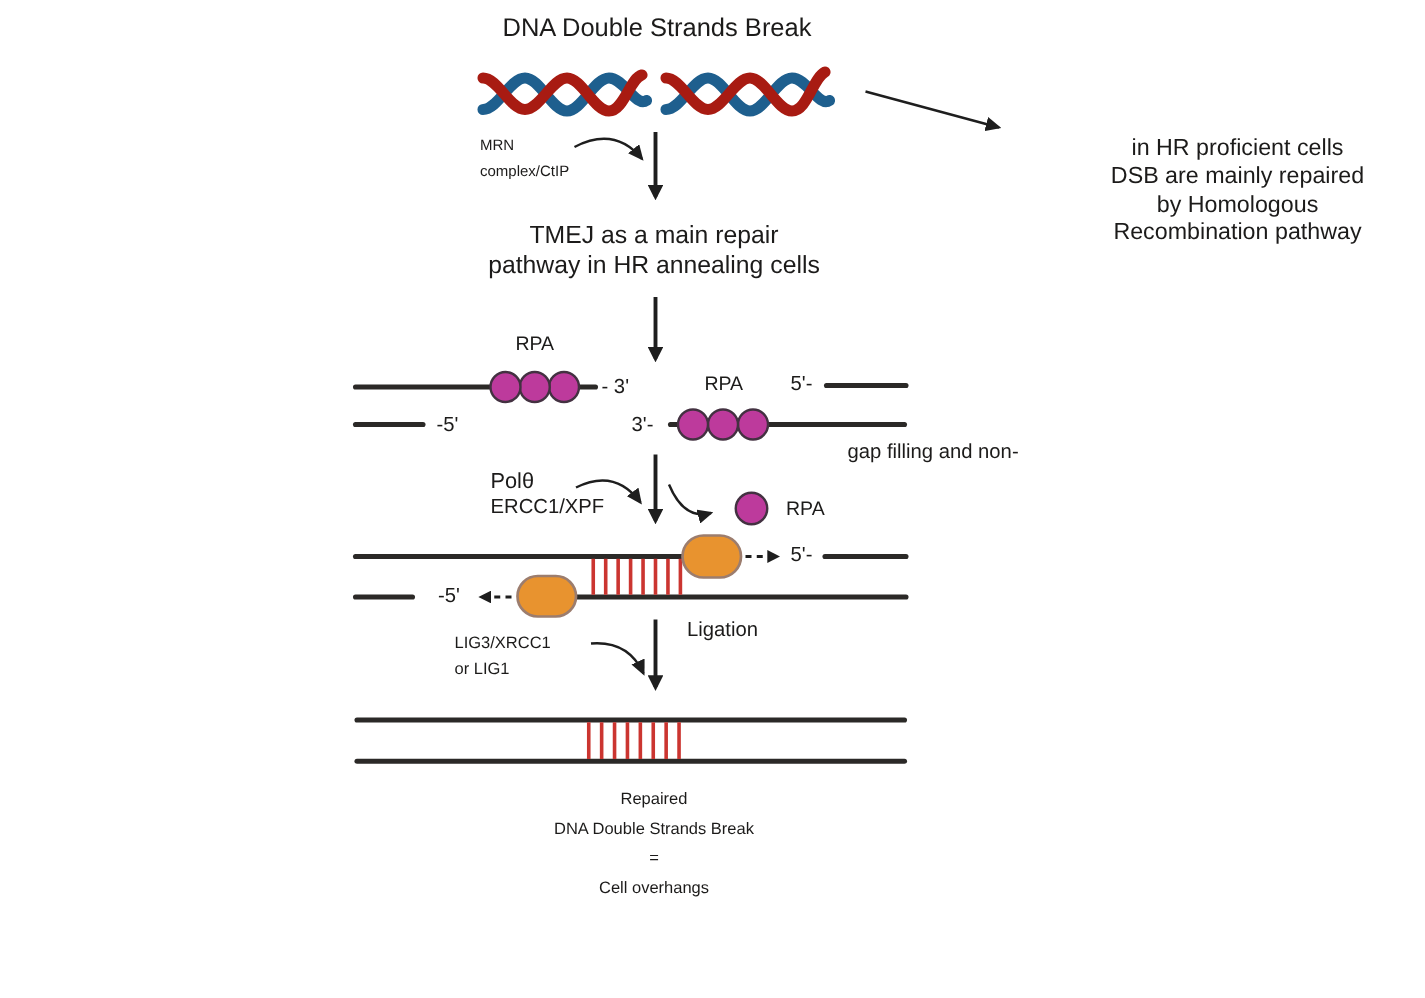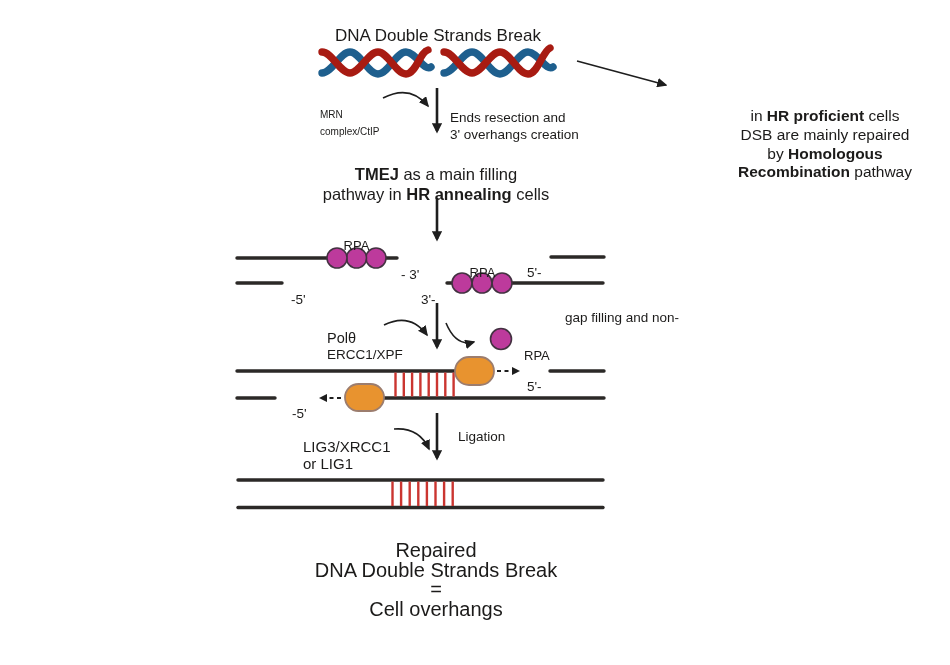--- a/index.html
+++ b/index.html
@@ -1,45 +1,45 @@
 <!DOCTYPE html>
 <html style="--c-text: #1c1b1a; --c-strand-line: #2b2927; --c-helix-red: #a81b12; --c-helix-blue: #1e5f8e; --c-rpa-fill: #bd3a9c; --c-rpa-stroke: #433141; --c-pol-fill: #e8932f; --c-pol-stroke: #9c7d6e; --c-tick-red: #cb3530; --c-arrow: #1e1e1e;"><head>
 <meta charset="utf-8">
 <style>
   html,body{margin:0;padding:0;background:#fff;}
   .canvas{
     position:relative;width:950px;height:665px;background:#ffffff;overflow:hidden;
     font-family:"Liberation Sans", sans-serif;color:var(--c-text,#1c1b1a);
   }
   .canvas svg{position:absolute;left:0;top:0;}
-  .txt{position:absolute;white-space:nowrap;margin-top:17px;}
+  .txt{position:absolute;white-space:nowrap;}
   .ctr{text-align:center;white-space:normal;}
-  b{font-weight:bold;}
+  b{font-weight:normal;}
 
   
   .t-title{left:248px;top:9px;width:380px;font-size:17px;}
   .t-hrnote{left:693px;top:90px;width:264px;font-size:15.5px;line-height:18.8px;}
   .t-mrn{left:320px;top:90px;font-size:10px;line-height:16.5px;}
   .t-resect{left:450px;top:93px;font-size:13.5px;line-height:16.5px;}
   .t-tmej{left:280px;top:148px;width:312px;font-size:16.5px;line-height:19.5px;}
   .t-rpa-left{left:334px;top:221px;width:45px;font-size:13px;}
   .t-rpa-right{left:460px;top:248px;width:45px;font-size:13px;}
   .t-3p-left{left:401px;top:250px;font-size:13.5px;}
   .t-5p-bl{left:291px;top:275px;font-size:13.5px;}
   .t-3p-right{left:421px;top:275px;font-size:13.5px;}
   .t-5p-tr{left:527px;top:248px;font-size:13.5px;}
   .t-pol{left:327px;top:313px;font-size:13.5px;line-height:16.5px;}
   .t-pol .pol-name{font-size:14.5px;font-weight:normal;}
   .t-rpa-rel{left:524px;top:331px;font-size:13px;}
   .t-anneal{left:565px;top:291px;font-size:13.5px;line-height:19.3px;}
   .t-5p-d2{left:527px;top:362px;font-size:13.5px;}
   .t-5p-d2b{left:292px;top:389px;font-size:13.5px;}
-  .t-lig{left:303px;top:421px;font-size:15px;line-height:17px;}
+  .t-lig{left:303px;top:421px;font-size:11px;line-height:17px;}
   .t-ligation{left:458px;top:412px;font-size:13.5px;}
-  .t-result{left:286px;top:524px;width:300px;font-size:20px;line-height:19.6px;}
+  .t-result{left:286px;top:524px;width:300px;font-size:11px;line-height:19.6px;}
 
   
   .helix-red{stroke:var(--c-helix-red);stroke-width:7.4;fill:none;stroke-linecap:round;}
   .helix-blue{stroke:var(--c-helix-blue);stroke-width:7.4;fill:none;stroke-linecap:round;}
   .strand{stroke:var(--c-strand-line);stroke-width:3.4;stroke-linecap:round;fill:none;}
   .tick{stroke:var(--c-tick-red);stroke-width:2.4;}
   .rpa{fill:var(--c-rpa-fill);stroke:var(--c-rpa-stroke);stroke-width:1.6;}
   .pol{fill:var(--c-pol-fill);stroke:var(--c-pol-stroke);stroke-width:1.8;}
   .arrowline{stroke:var(--c-arrow);stroke-width:2.6;fill:none;}
   .curve{stroke:var(--c-arrow);stroke-width:1.6;fill:none;}
@@ -146,27 +146,23 @@
     <div>DSB are mainly repaired</div>
     <div><span>by </span><b>Homologous</b></div>
     <div><b>Recombination</b><span> pathway</span></div>
   </div>
 
   <div class="txt t-mrn">
     <div>MRN</div>
     <div>complex/CtIP</div>
   </div>
 
-  <div class="txt t-resect">
-    <div>Ends resection and</div>
-    <div>3' overhangs creation</div>
-  </div>
 
   <div class="txt ctr t-tmej">
-    <div><b>TMEJ</b><span> as a main filling</span></div>
+    <div><b>TMEJ</b><span> as a main repair</span></div>
     <div><span>pathway in </span><b>HR annealing</b><span> cells</span></div>
   </div>
 
   <div class="txt ctr t-rpa-left">RPA</div>
   <div class="txt ctr t-rpa-right">RPA</div>
   <div class="txt t-3p-left">- 3'</div>
   <div class="txt t-5p-bl">-5'</div>
   <div class="txt t-3p-right">3'-</div>
   <div class="txt t-5p-tr">5'-</div>
 

